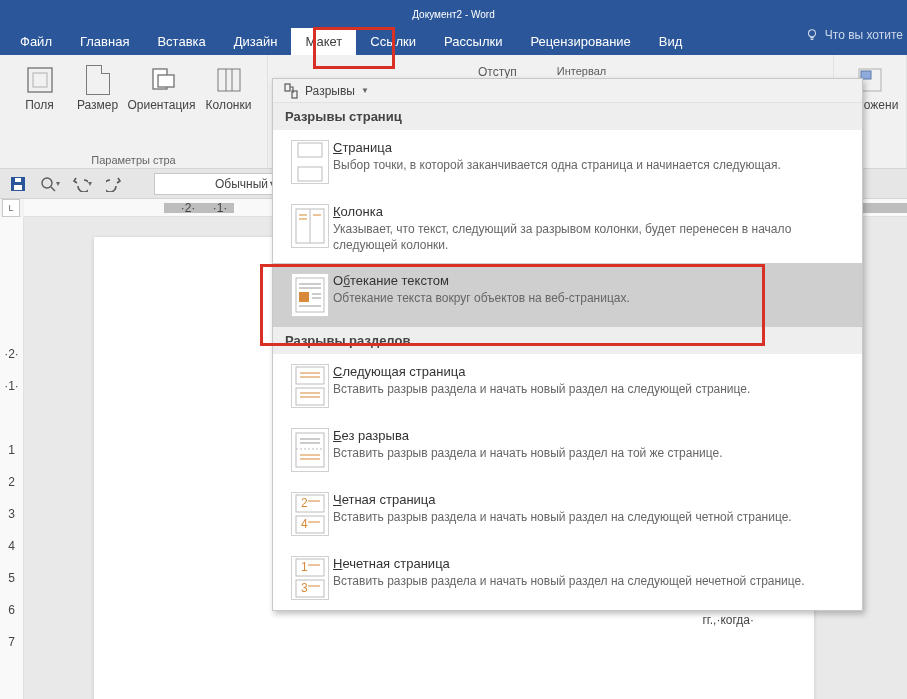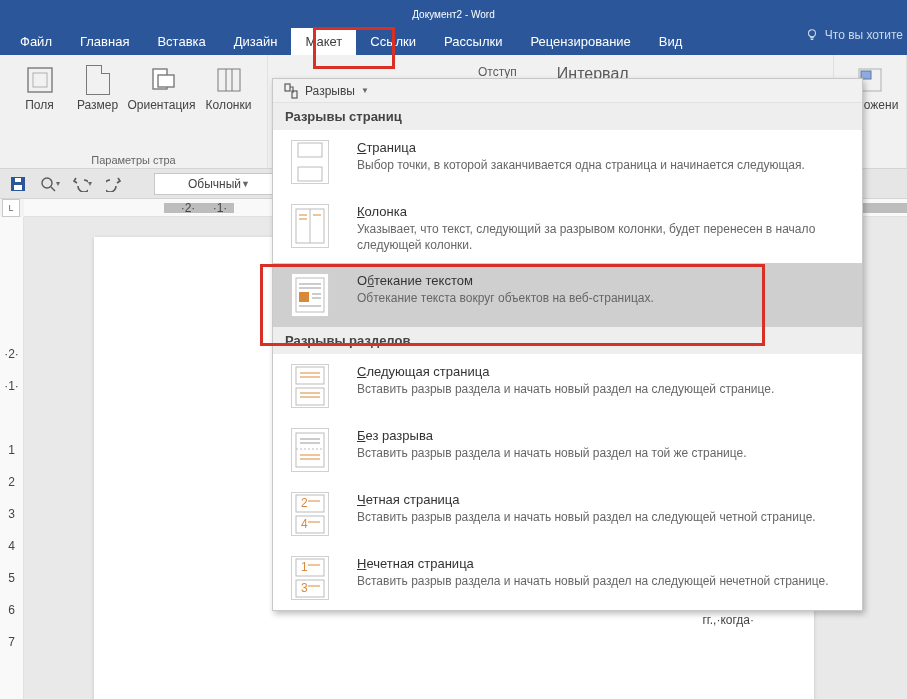--- a/index.html
+++ b/index.html
@@ -20,34 +20,34 @@
 .bigbtn span{font-size:12px;text-align:center;line-height:1.15}
 .glabel{font-size:11px;color:#666;padding:2px 0 0}
 .spincol{display:flex;flex-direction:column;gap:4px;padding-top:6px}
 .spin{display:flex;align-items:center;gap:4px}
 .spin .val{width:36px;height:20px;background:#fff;border:1px solid #c8c8c8;display:flex;align-items:center;padding:0 4px;font-size:12px}
 .spin .arrows{width:14px;height:20px;border:1px solid #c8c8c8;border-left:none;display:flex;flex-direction:column}
 .spin .arrows div{flex:1;display:flex;align-items:center;justify-content:center;font-size:7px;color:#666;cursor:pointer}
 .spin .arrows div:first-child{border-bottom:1px solid #c8c8c8}
 .qat{height:30px;background:#e6e6e6;border-bottom:1px solid #d4d4d4;display:flex;align-items:center;padding:0 6px;gap:8px}
 .qat .qbtn{width:24px;height:24px;display:flex;align-items:center;justify-content:center;cursor:pointer}
-.qat .styledd{height:22px;background:#fff;border:1px solid #c8c8c8;width:130px;display:flex;align-items:center;padding:0 6px;font-size:12px;cursor:pointer;justify-content:center}
+.qat .styledd{height:22px;background:#fff;border:1px solid #c8c8c8;width:130px;display:flex;align-items:center;padding:0 6px;font-size:12px;cursor:pointer;justify-content:flex-end}
 .ruler{height:18px;background:#f9f9f9;border-bottom:1px solid #e1e1e1;position:relative;overflow:hidden}
 .ruler .dark{position:absolute;left:24px;top:4px;height:10px;background:#bdbdbd}
 .ruler .nums{position:absolute;left:0;top:2px;display:flex;font-size:9px;color:#777}
 .ruler .nums span{width:32px;text-align:center}
 .doc{position:absolute;left:24px;right:0;top:217px;bottom:0;background:#e9e9e9;overflow:hidden}
 .vruler{position:absolute;left:0;top:217px;bottom:0;width:24px;background:#f9f9f9;border-right:1px solid #e1e1e1}
 .vruler .vnums{display:flex;flex-direction:column;align-items:center;font-size:9px;color:#777;padding-top:130px}
 .vruler .vnums span{height:32px}
 .page{background:#fff;width:720px;margin:20px 0 0 70px;height:600px;box-shadow:0 1px 4px rgba(0,0,0,.15);padding:60px 60px;position:relative}
 .menu{position:absolute;left:272px;top:78px;width:591px;background:#fff;border:1px solid #c8c8c8;box-shadow:2px 3px 6px rgba(0,0,0,.25);z-index:50}
 .menu .mbtn{height:24px;border-bottom:1px solid #e1e1e1;display:flex;align-items:center;padding:0 10px;background:#f1f1f1;gap:6px;cursor:pointer}
 .menu .mhdr{background:#eeeeee;padding:6px 12px;font-weight:bold;font-size:13px;color:#444}
-.menu .mitem{display:flex;gap:28px;padding:10px 18px;cursor:pointer}
+.menu .mitem{display:flex;gap:4px;padding:10px 18px;cursor:pointer}
 .menu .mitem.hover{background:#cfcfcf}
 .menu .mitem .micon{width:38px;height:44px;flex-shrink:0;background:#fff;border:1px solid #d0d0d0;position:relative}
 .menu .mitem .mtxt .mtitle{font-size:13px;color:#333;margin-bottom:2px}
 .menu .mitem .mtxt .mdesc{font-size:12px;color:#666;line-height:1.35}
 .redbox{position:absolute;border:3px solid #d93025;pointer-events:none;z-index:60}
 .ic-page{border:1.5px solid #7a7a7a;width:24px;height:30px;position:relative}
 .ic-page::after{content:"";position:absolute;right:-1px;top:-1px;width:8px;height:8px;background:#f1f1f1;border-left:1.5px solid #7a7a7a;border-bottom:1.5px solid #7a7a7a}
 .tabcorner{position:absolute;left:2px;top:199px;width:18px;height:18px;background:#fff;border:1px solid #c8c8c8;display:flex;align-items:center;justify-content:center;font-size:9px;color:#666;z-index:3}
 .underline-first::first-letter{text-decoration:underline}
 </style>
@@ -117,21 +117,21 @@
     </div>
     <div class="glabel">Параметры стра</div>
   </div>
 
   <div class="group" style="flex:1;padding-left:210px">
     <div style="display:flex;gap:40px;width:100%">
       <div class="spincol">
         <div class="lbl" style="font-size:12px;color:#5a5a5a">Отступ</div>
       </div>
       <div class="spincol">
-        <div class="lbl" style="font-size:16px;color:#5a5a5a">Интервал</div>
+        <div class="lbl" style="font-size:11px;color:#5a5a5a">Интервал</div>
         <div class="spin">
           <div class="val">
               <span>0</span> 
               <span>пт</span>
             </div>
           <div class="arrows">
               <div>▲</div>
               <div>▼</div>
             </div>
         </div>

